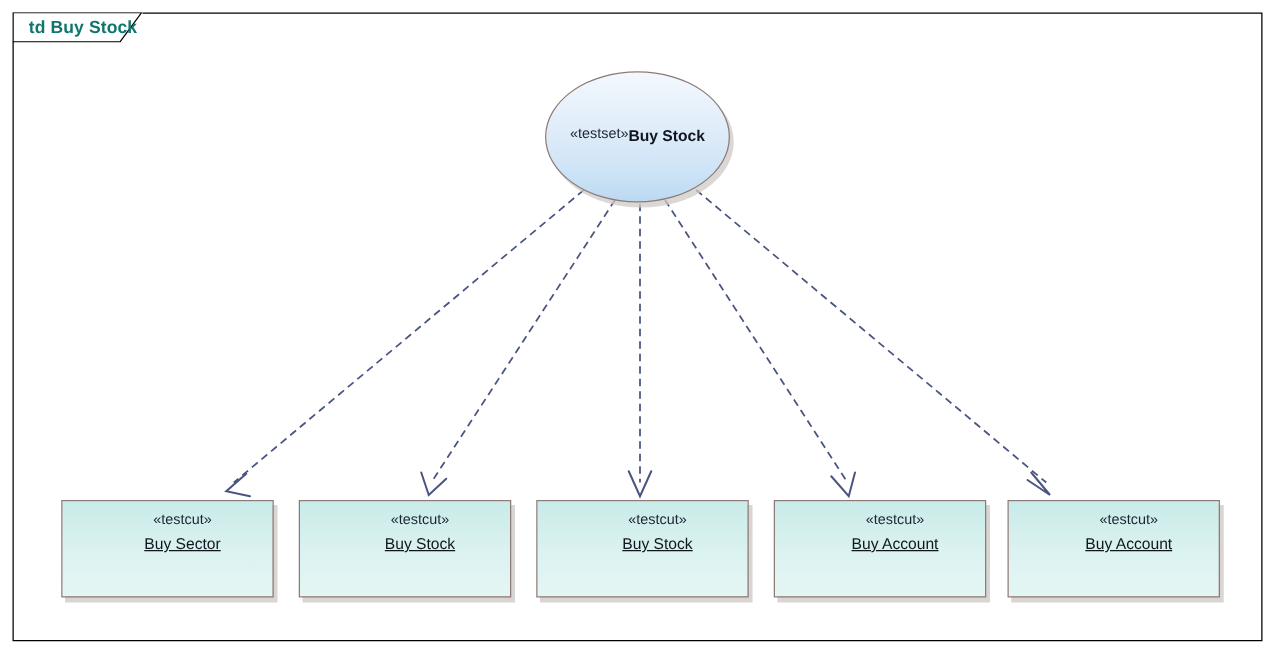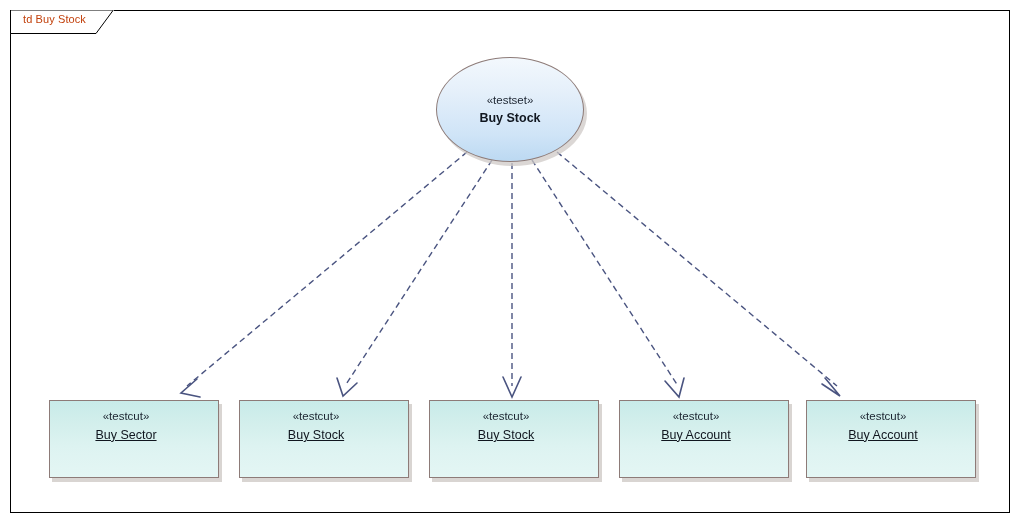--- a/index.html
+++ b/index.html
@@ -45,23 +45,23 @@
   }
   .frame-tab-svg {
     position: absolute;
     left: 0;
     top: 0;
   }
   .frame-tab-label {
     position: absolute;
     left: 13px;
     top: 3px;
-    font-size: 11px;
-    font-weight: normal;
-    color: #c2410c;
+    font-size: 14px;
+    font-weight: bold;
+    color: #0f766e;
     white-space: nowrap;
     letter-spacing: 0.1px;
   }
 
   
   .links {
     position: absolute;
     left: 0;
     top: 0;
     width: 1022px;
@@ -92,21 +92,21 @@
     position: absolute;
     left: 0;
     top: 0;
     width: 148px;
     height: 105px;
     border-radius: 50%;
     border: 1.2px solid #8d7b78;
     box-sizing: border-box;
     background: linear-gradient(to bottom, #f3f8fd 0%, #e4effa 35%, #cfe4f7 75%, #bcd9f2 100%);
     display: flex;
-    flex-direction: column;
+    flex-direction: row;
     align-items: center;
     justify-content: center;
     text-align: center;
   }
   .ellipse-stereotype {
     font-size: 11.5px;
     color: #1b2430;
     line-height: 1.25;
     margin-bottom: 4px;
   }
@@ -144,20 +144,21 @@
     background: linear-gradient(to bottom, #c8ebe9 0%, #d3efec 30%, #ddf3f1 60%, #e4f6f4 100%);
   }
   .rect-text {
     position: absolute;
     left: 0;
     top: 9px;
     width: 154px;
     display: flex;
     flex-direction: column;
     align-items: center;
+    padding-left: 20px;
   }
   .rect-stereotype {
     font-size: 11.5px;
     color: #1b2430;
     line-height: 1.3;
     margin-bottom: 3px;
   }
   .rect-name {
     font-size: 12.5px;
     font-weight: normal;

